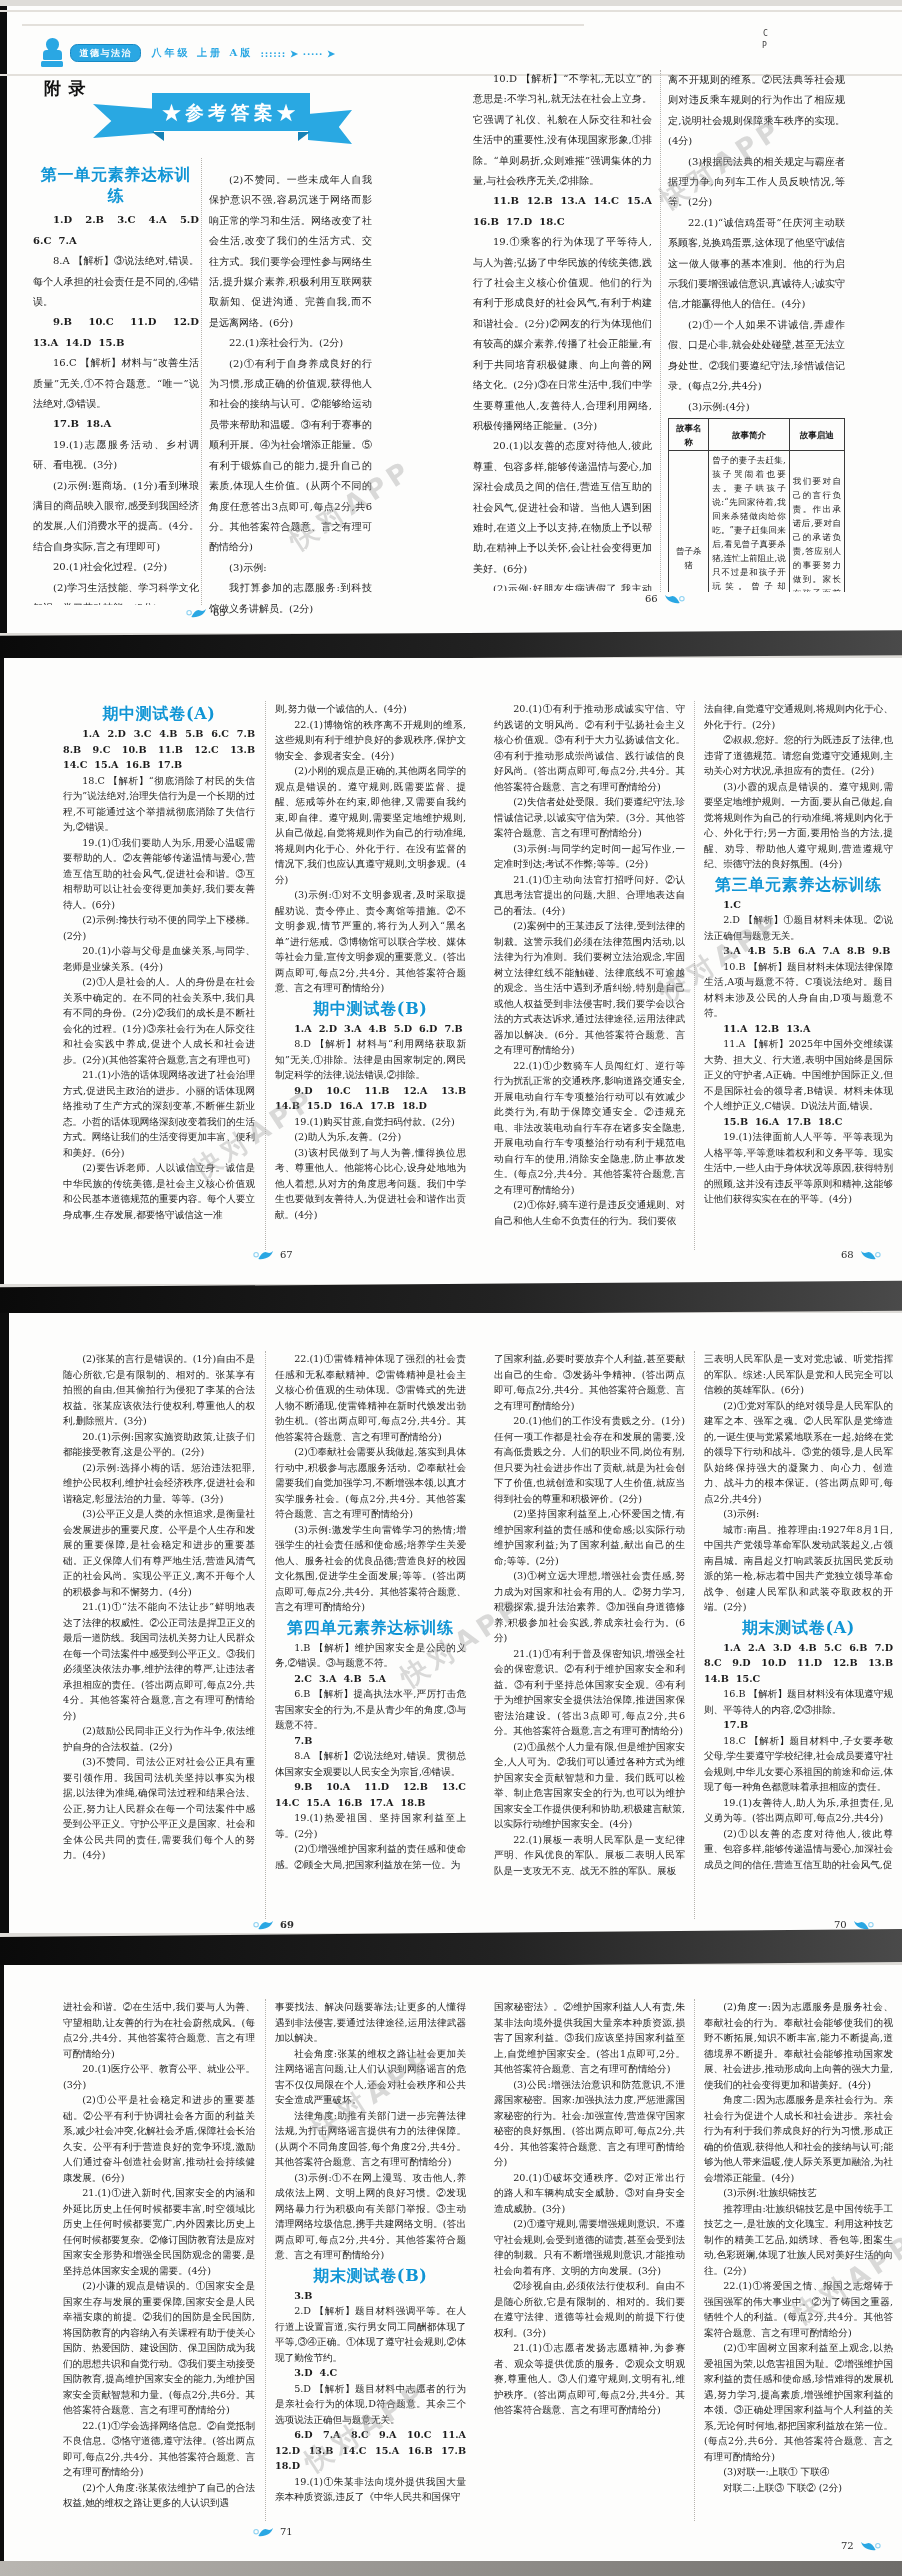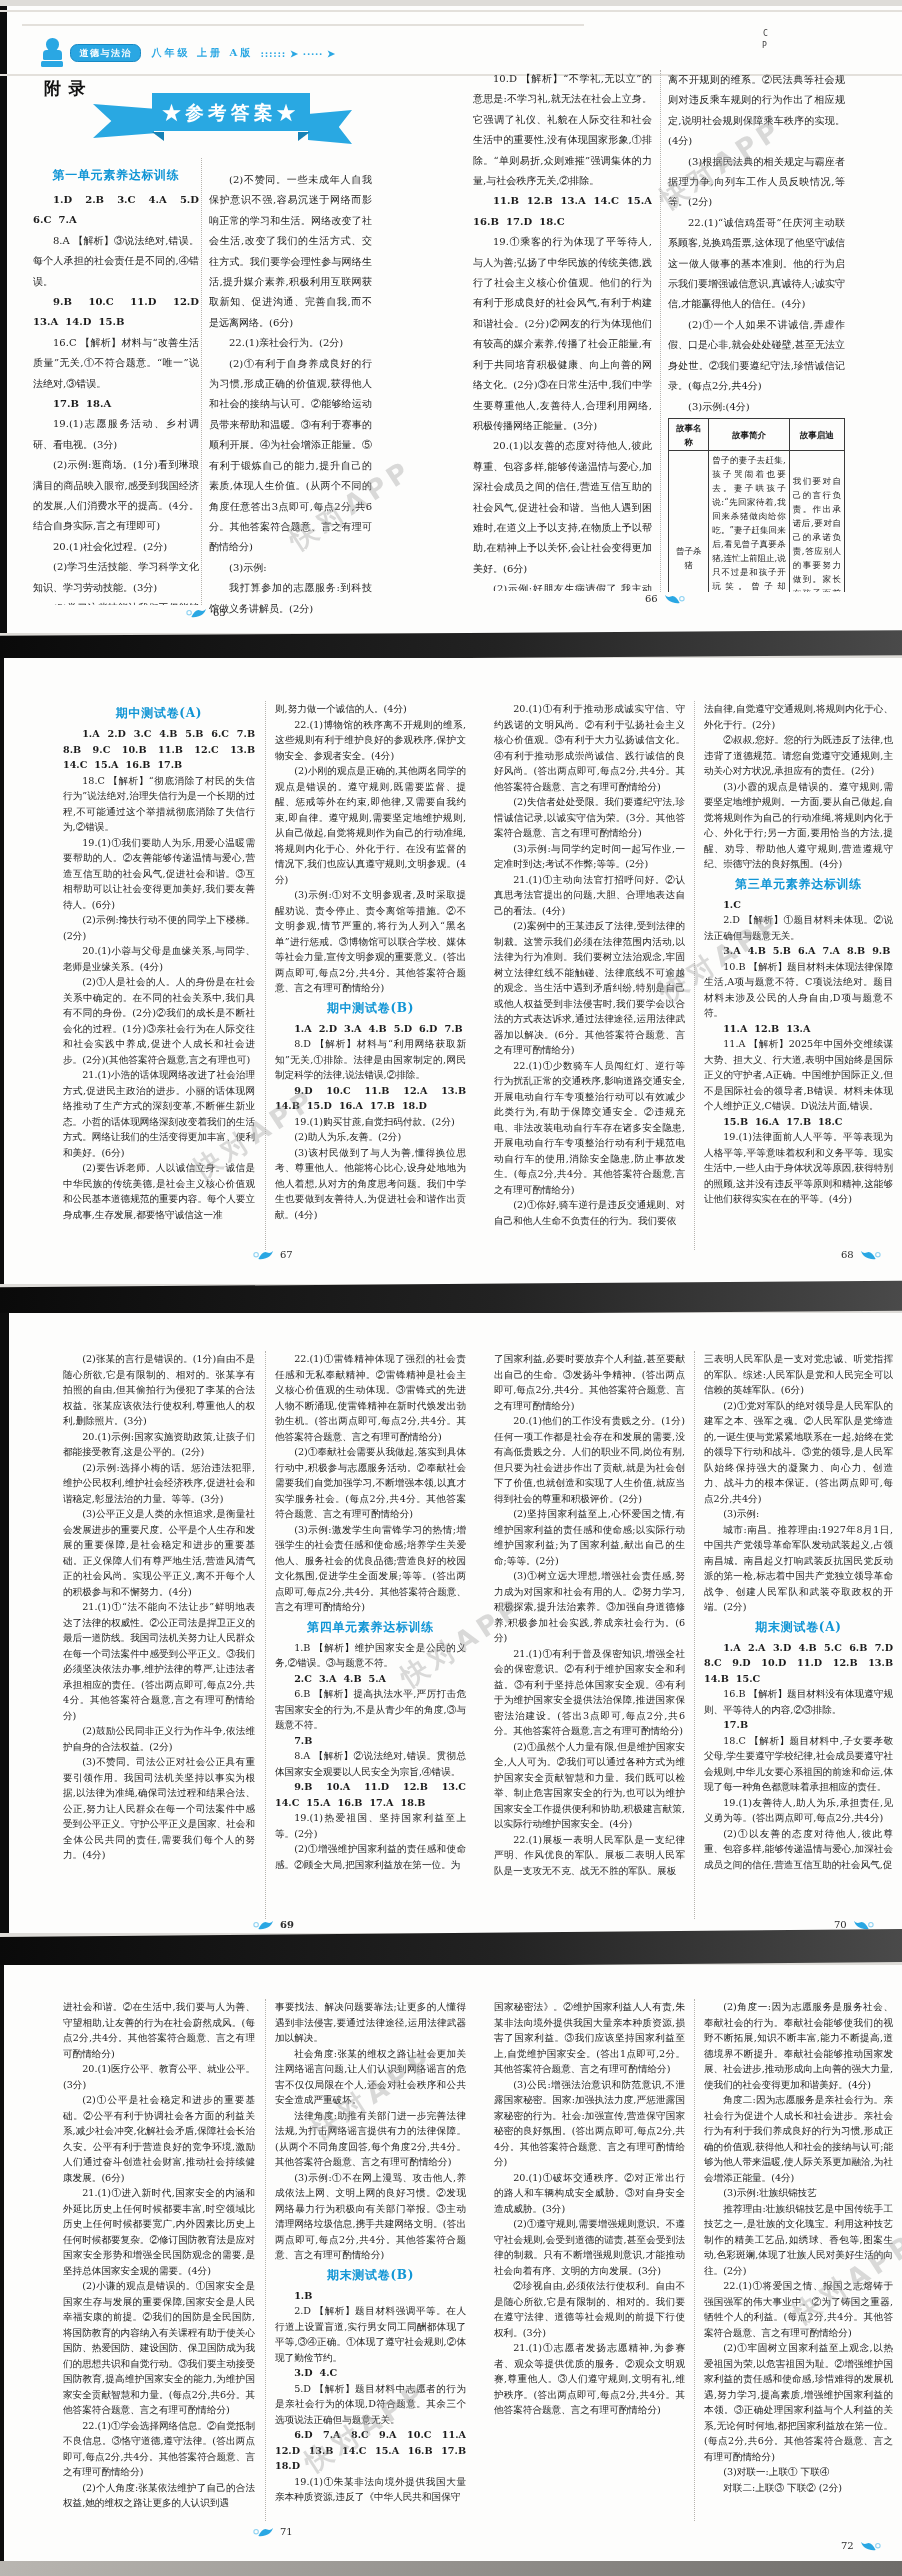--- a/index.html
+++ b/index.html
@@ -42,21 +42,21 @@
   .fold.fl{left:152px;top:126px;clip-path:polygon(0 0,100% 0,100% 100%);}
   .fold.fr{left:298px;top:126px;clip-path:polygon(0 0,100% 0,0 100%);}
 
   
   .col{position:absolute;overflow:hidden;text-align:justify;}
   .s1col{font-size:10px;line-height:20.4px;}
   .ncol{font-size:9.6px;line-height:15.5px;}
   .col p{margin:0;text-indent:2em;}
   .col p.noind{text-indent:0;}
   .col p.ans{font-weight:bold;word-spacing:3.7px;}
-  .col .h{color:#1095d5;font-weight:bold;text-align:center;font-size:12px;text-indent:0;
+  .col .h{color:#1095d5;font-weight:bold;text-align:center;font-size:16px;text-indent:0;
           margin:5.2px 0 4.4px 0;letter-spacing:0.7px;}
   .divider{position:absolute;width:0;border-left:1.5px dotted #b5b2ad;}
 
   
   table.story{border-collapse:collapse;width:100%;margin-top:1.5px;font-size:8.5px;line-height:14px;}
   table.story th,table.story td{border:1.1px solid #3a3a3a;padding:1.5px 3px;vertical-align:middle;}
   table.story th{font-weight:bold;text-align:center;height:18px;}
   td.sname{width:37px;text-align:center;}
   td.sbrief{width:80px;text-align:justify;}
   td.slesson{width:53px;text-align:justify;}
@@ -324,21 +324,21 @@
       <p class="">22.(1)①学会选择网络信息。②自觉抵制不良信息。③恪守道德,遵守法律。(答出两点即可,每点2分,共4分。其他答案符合题意、言之有理可酌情给分)</p>
       <p class="">(2)个人角度:张某依法维护了自己的合法权益,她的维权之路让更多的人认识到遇</p>
     </div>
   <div class="divider" style="left:265px;top:34px;height:522px;"></div>
   <div class="col ncol" style="left:275px;top:34px;width:191px;height:522px;">
       <p class=" noind">事要找法、解决问题要靠法;让更多的人懂得遇到非法侵害,要通过法律途径,运用法律武器加以解决。</p>
       <p class="">社会角度:张某的维权之路让社会更加关注网络谣言问题,让人们认识到网络谣言的危害不仅仅局限在个人,还会对社会秩序和公共安全造成严重破坏。</p>
       <p class="">法律角度:助推有关部门进一步完善法律法规,为打击网络谣言提供有力的法律保障。(从两个不同角度回答,每个角度2分,共4分。其他答案符合题意、言之有理可酌情给分)</p>
       <p class="">(3)示例:①不在网上漫骂、攻击他人,养成依法上网、文明上网的良好习惯。②发现网络暴力行为积极向有关部门举报。③主动清理网络垃圾信息,携手共建网络文明。(答出两点即可,每点2分,共4分。其他答案符合题意、言之有理可酌情给分)</p>
       <div class="h">期末测试卷(B)</div>
-      <p class="ans">1.B</p>
+      <p class="ans">3.B</p>
       <p class="">2.D 【解析】题目材料强调平等。在人行道上设置盲道,实行男女同工同酬都体现了平等,③④正确。①体现了遵守社会规则,②体现了勤俭节约。</p>
       <p class="ans">3.D 4.C</p>
       <p class="">5.D 【解析】题目材料中志愿者的行为是亲社会行为的体现,D符合题意。其余三个选项说法正确但与题意无关。</p>
       <p class="ans">6.D 7.A 8.C 9.A 10.C 11.A 12.D 13.B 14.C 15.A 16.B 17.B 18.D</p>
       <p class="">19.(1)①朱某非法向境外提供我国大量亲本种质资源,违反了《中华人民共和国保守</p>
     </div>
   <div class="col ncol" style="left:494px;top:34px;width:191px;height:522px;">
       <p class=" noind">国家秘密法》。②维护国家利益人人有责,朱某非法向境外提供我国大量亲本种质资源,损害了国家利益。③我们应该坚持国家利益至上,自觉维护国家安全。(答出1点即可,2分。其他答案符合题意、言之有理可酌情给分)</p>
       <p class="">(3)公民:增强法治意识和防范意识,不泄露国家秘密。国家:加强执法力度,严惩泄露国家秘密的行为。社会:加强宣传,营造保守国家秘密的良好氛围。(答出两点即可,每点2分,共4分。其他答案符合题意、言之有理可酌情给分)</p>
       <p class="">20.(1)①破坏交通秩序。②对正常出行的路人和车辆构成安全威胁。③对自身安全造成威胁。(3分)</p>

